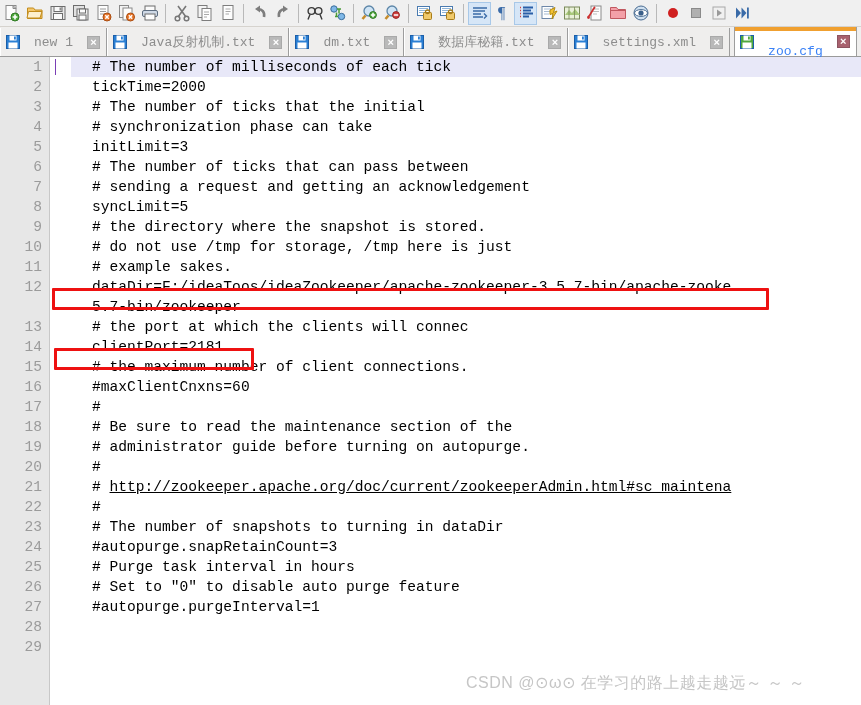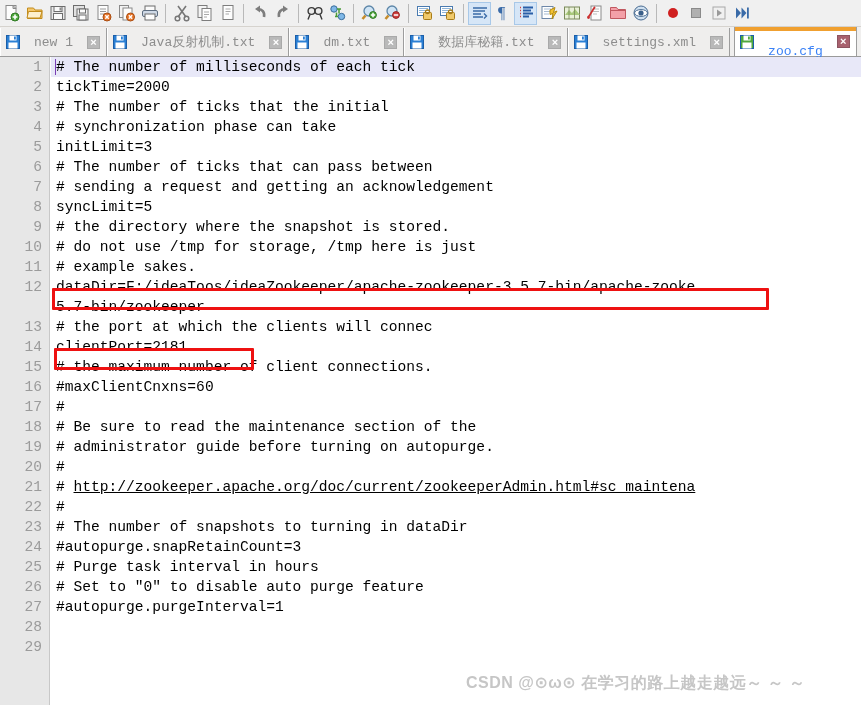--- a/index.html
+++ b/index.html
@@ -101,22 +101,23 @@
     box-sizing:border-box;
   }
   #codearea{
     position:absolute;left:51px;top:0;right:0;height:648px;
     overflow:hidden;
   }
   .crow{
     height:20px;line-height:20px;
     white-space:pre;
     color:#000000;
-    padding-left:5px;
-    box-sizing:border-box;
+    padding-left:21px;
+    box-sizing:border-box;
+    margin-left:20px;
   }
   .crow.hl{background:#e8e8f8;}
   .crow .link{text-decoration:underline;color:#000000;}
   #caret{
     position:absolute;left:4px;top:2px;width:1px;height:16px;background:#7a3fb5;
   }
 
   
   .redbox{
     position:absolute;
@@ -127,21 +128,20 @@
   }
 
   
   #watermark{
     position:absolute;left:466px;top:673px;
     color:#c6c6c6;
     font-family:"Liberation Sans","DejaVu Sans",sans-serif;
     font-size:16px;
     white-space:nowrap;
     letter-spacing:0.5px;
-    font-weight:bold;
   }
 </style>
 </head>
 <body>
 
 <div id="toolbar">
 
   <div class="tb-btn">
     <svg width="18" height="18" viewBox="0 0 18 18">
         <rect x="3" y="1.5" width="10" height="14" fill="#fdfdfd" stroke="#8a8a8a"></rect>

